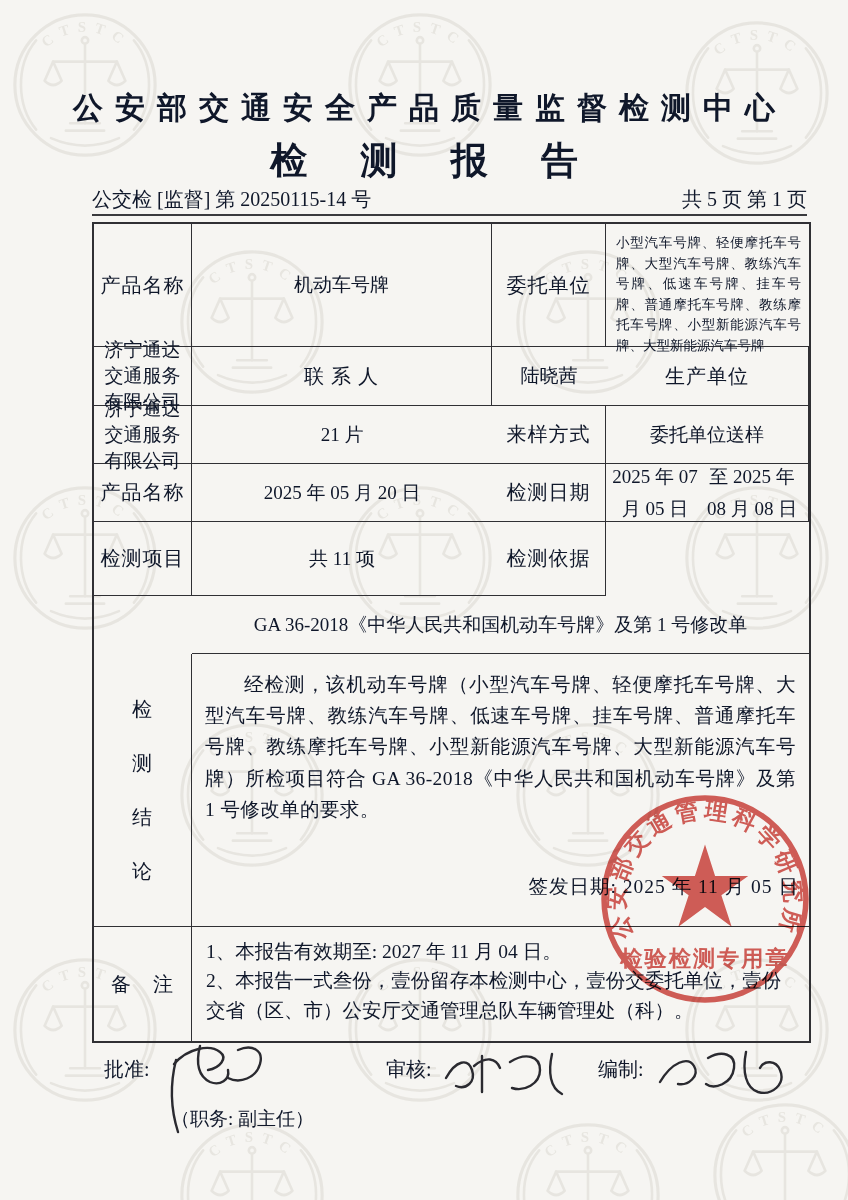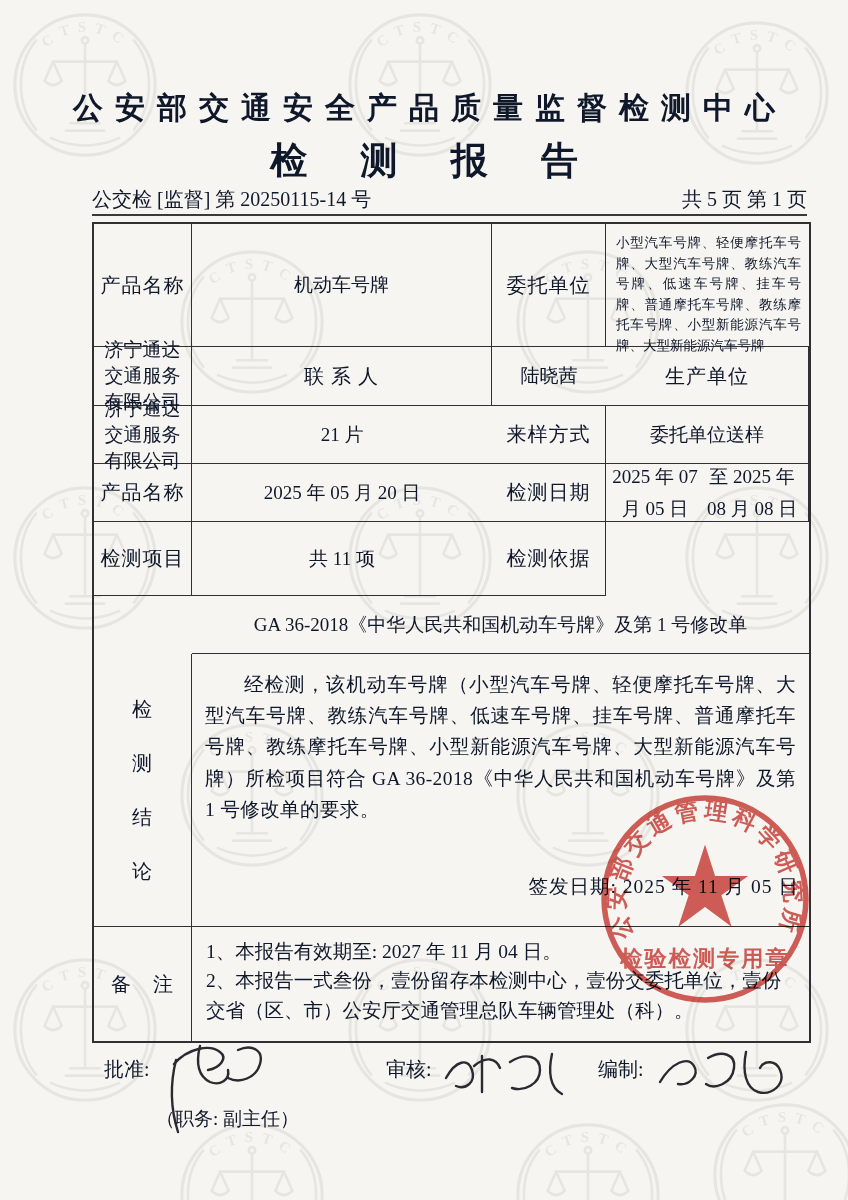--- a/index.html
+++ b/index.html
@@ -216,21 +216,21 @@
       </div>
     </div>
 
     <span class="sig-label" style="left:104px;top:1056px">批准:</span>
     <svg class="sig-svg" style="left:158px;top:1036px" width="140" height="100" viewBox="0 0 140 100" fill="none" stroke="#2a2a30" stroke-width="2.4" stroke-linecap="round">
       <path d="M16,28 C30,12 52,8 62,16 C70,22 62,32 50,34"></path>
       <path d="M42,10 C38,26 40,40 52,46 C62,50 72,44 70,34"></path>
       <path d="M80,14 C94,8 106,14 102,28 C98,42 82,48 70,42"></path>
       <path d="M18,24 C12,48 13,74 20,96"></path>
     </svg>
-    <span class="sig-title" style="left:156px;top:1106px">（职务: 副主任）</span>
+    <span class="sig-title" style="left:171px;top:1106px">（职务: 副主任）</span>
 
     <span class="sig-label" style="left:386px;top:1056px">审核:</span>
     <svg class="sig-svg" style="left:438px;top:1044px" width="140" height="58" viewBox="0 0 140 58" fill="none" stroke="#2a2a30" stroke-width="2.4" stroke-linecap="round">
       <path d="M8,34 C18,16 30,14 34,26 C38,38 28,46 18,42"></path>
       <path d="M44,12 L44,48 M36,22 C48,12 58,14 62,24"></path>
       <path d="M72,18 C88,8 102,12 102,26 C102,40 86,48 74,44"></path>
       <path d="M114,10 C110,28 112,44 124,50"></path>
     </svg>
 
     <span class="sig-label" style="left:598px;top:1056px">编制:</span>

